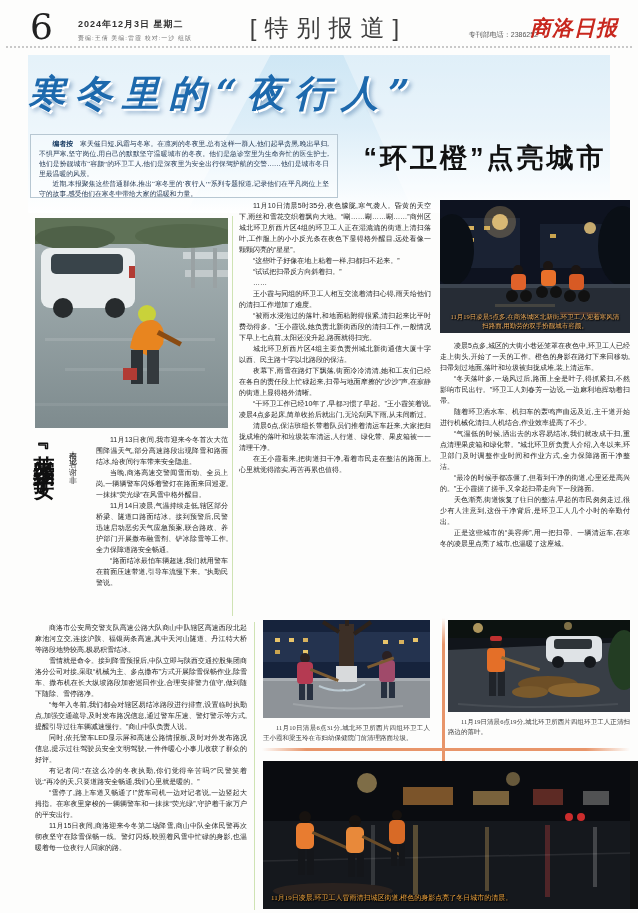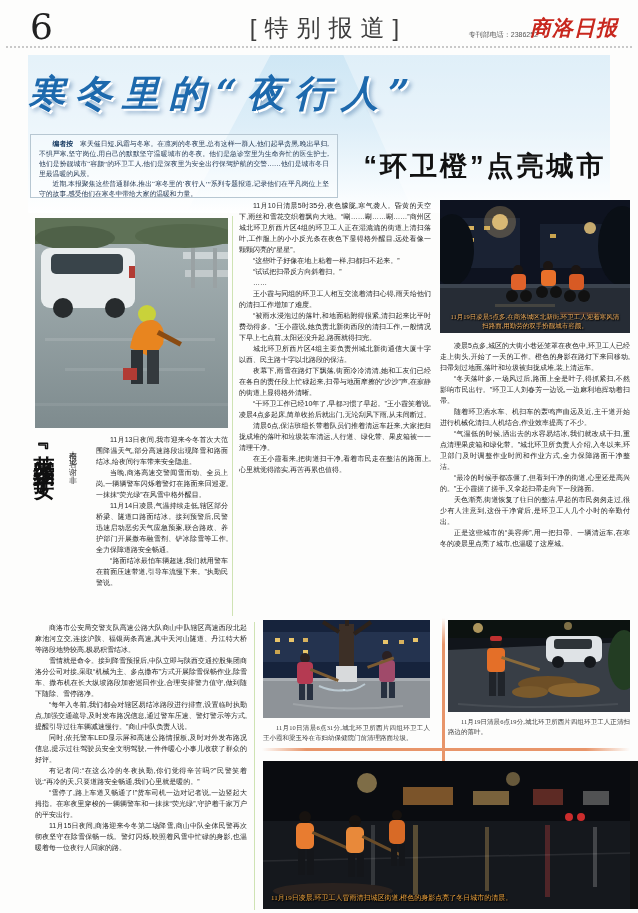--- a/index.html
+++ b/index.html
@@ -31,21 +31,21 @@
   
   .editor-note{position:absolute;left:30px;top:134px;width:308px;height:64px;
                border:1px solid #b7c7d2;background:rgba(255,255,255,.25);
                padding:4px 8px;box-sizing:border-box;overflow:hidden;
                font-family:"Liberation Serif",serif;font-size:6.8px;line-height:10px;
                color:#253a55;text-align:justify;}
   .editor-note p{margin:0;text-indent:2em;}
   .editor-note b{color:#12365e;}
   
   .r-headline{position:absolute;left:340px;top:140px;width:290px;text-align:center;}
-  .r-headline h1{margin:8px;font-size:27px;letter-spacing:3px;color:#111;font-weight:bold;}
+  .r-headline h1{margin:0;font-size:27px;letter-spacing:3px;color:#111;font-weight:bold;}
   .r-byline{margin-top:7px;font-size:8px;color:#333;letter-spacing:2px;}
   
   .col{position:absolute;overflow:hidden;font-size:7px;line-height:11px;
        text-align:justify;color:#262626;}
   .col p{margin:0;text-indent:2em;}
   .col-mid{left:239px;top:200px;width:192px;height:416px;}
   .col-right{left:440px;top:340px;width:190px;height:276px;}
   .col-narrow{left:96px;top:434px;width:132px;height:184px;}
   .col-wide{left:35px;top:622px;width:212px;height:288px;}
   
@@ -79,20 +79,24 @@
             background:linear-gradient(90deg,rgba(232,149,106,0),#e8956a 12%,#e8956a 88%,rgba(232,149,106,0));}
   .orange-v{position:absolute;left:442px;top:618px;width:3px;height:176px;
             background:linear-gradient(180deg,rgba(232,149,106,0),#e8956a 15%,#e8956a 85%,rgba(232,149,106,0));}
 </style>
 </head>
 <body>
 
 <div class="page">
 
   <div class="pagenum">6</div>
+  <div class="dateblock">
+    <div class="dateline">2024年12月3日 星期二</div>
+    <div class="credits">责编:王倩 美编:雷霞 校对:一沙 组版</div>
+  </div>
   <div class="section-title">[特别报道]</div>
   <div class="phone">专刊部电话：2386252</div>
   <div class="masthead">商洛日报</div>
   <div class="dotted-rule"></div>
 
   <div class="banner">
     <div class="tri1"></div>
     <div class="tri2"></div>
     <div class="banner-title">寒冬里的“夜行人”</div>
   </div>

